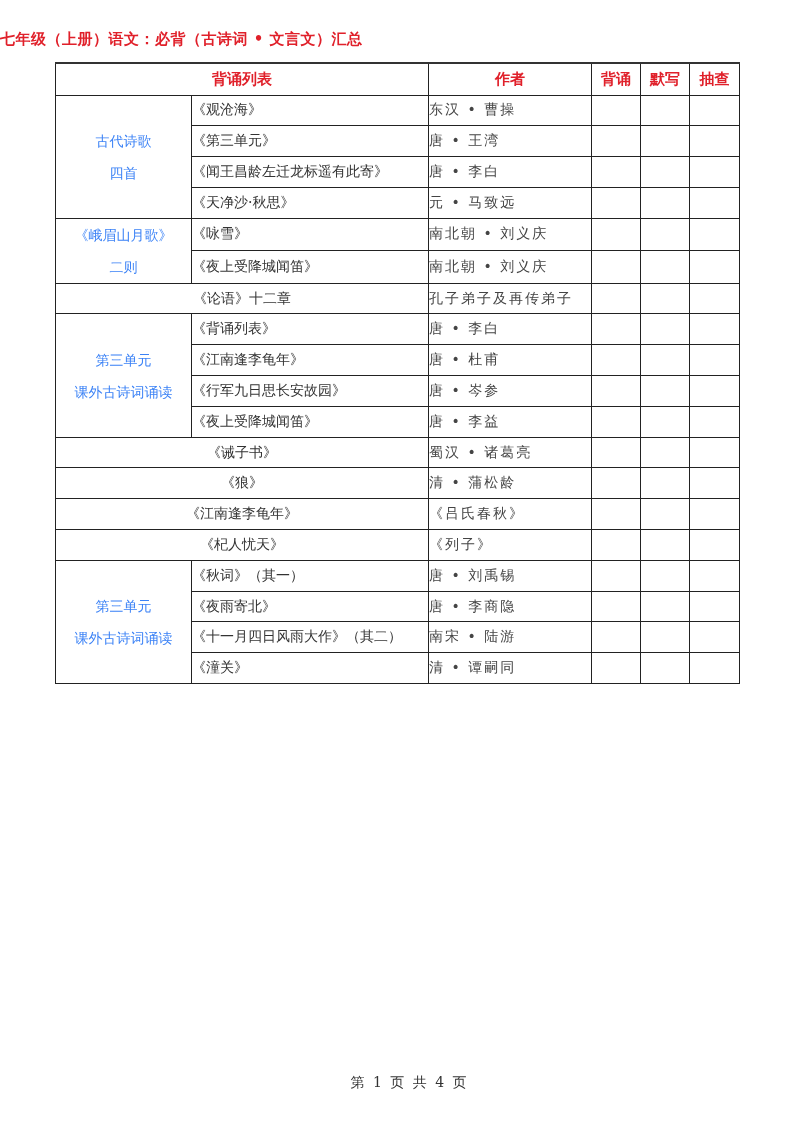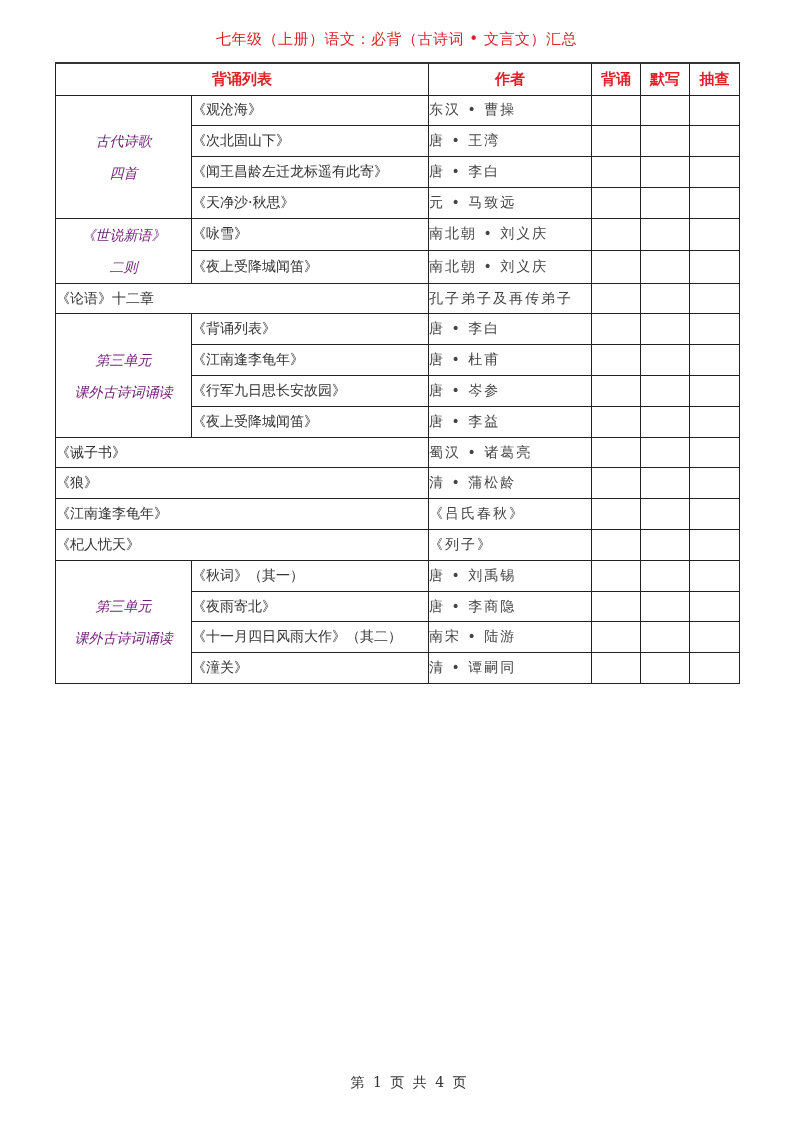--- a/index.html
+++ b/index.html
@@ -1,24 +1,24 @@
 <!DOCTYPE html>
 <html><head>
   <meta charset="utf-8">
   <style>
     html, body { margin: 0; padding: 0; background: #ffffff; }
     body { width: 793px; height: 1122px; position: relative; font-family: "DejaVu Serif", "Liberation Serif", serif; color: #222; }
-    .title { position: absolute; top: 30px; left: 0; width: 793px; text-align: center; color: #e0202a; font-size: 15px; font-weight: normal; font-family: "DejaVu Sans", "Liberation Sans", sans-serif; letter-spacing: 0.5px; }
+    .title { position: absolute; top: 30px; left: 0; width: 793px; color: #e0202a; font-size: 15px; font-weight: bold; font-family: "DejaVu Sans", "Liberation Sans", sans-serif; letter-spacing: 0.5px; }
     table.list { position: absolute; left: 55px; top: 62px; border-collapse: collapse; table-layout: fixed; width: 684px; padding-left: 35px; }
     table.list td, table.list th { border: 1px solid #222; padding: 0; font-size: 14px; font-weight: normal; height: 30.8px; box-sizing: border-box; }
     table.list th { height: 32px; color: #e0202a; font-weight: bold; font-family: "DejaVu Sans", "Liberation Sans", sans-serif; font-size: 15px; text-align: center; }
     table.list tr.top td, table.list tr.top th { border-top: 2px solid #333; }
-    td.group { text-align: center; line-height: 32px; color: #701a75; font-style: italic; }
+    td.group { text-align: center; line-height: 32px; color: #3b82f6; }
     td.title-cell { padding-left: 10px; color: #333; margin-left: 37px; }
-    td.title-center { text-align: left; color: #333; }
+    td.title-center { text-align: center; color: #333; }
     td.author { padding-left: 9px; color: #444; font-family: "DejaVu Sans", "Liberation Sans", sans-serif; font-size: 13px; letter-spacing: 2px; margin-left: 16px; }
     td.check { }
     .footer { position: absolute; top: 1074px; left: 12px; width: 793px; text-align: center; font-size: 14px; color: #333; word-spacing: 4px; }
   </style>
 </head>
 <body>
 
 <div class="title">七年级（上册）语文：必背（古诗词 • 文言文）汇总</div>
 
 <table class="list">
@@ -41,21 +41,21 @@
 
   <tr>
     <td rowspan="4" class="group"><span>古代诗歌</span><br><span>四首</span></td>
     <td class="title-cell">《观沧海》</td>
     <td class="author">东汉 • 曹操</td>
     <td class="check"></td>
         <td class="check"></td>
         <td class="check"></td>
   </tr>
   <tr>
-    <td class="title-cell">《次北固山下》</td>
+    <td class="title-cell">《第三单元》</td>
     <td class="author">唐 • 王湾</td>
     <td class="check"></td>
         <td class="check"></td>
         <td class="check"></td>
   </tr>
   <tr>
     <td class="title-cell">《闻王昌龄左迁龙标遥有此寄》</td>
     <td class="author">唐 • 李白</td>
     <td class="check"></td>
         <td class="check"></td>
@@ -63,21 +63,21 @@
   </tr>
   <tr>
     <td class="title-cell">《天净沙·秋思》</td>
     <td class="author">元 • 马致远</td>
     <td class="check"></td>
         <td class="check"></td>
         <td class="check"></td>
   </tr>
 
   <tr>
-    <td rowspan="2" class="group"><span>《世说新语》</span><br><span>二则</span></td>
+    <td rowspan="2" class="group"><span>《峨眉山月歌》</span><br><span>二则</span></td>
     <td class="title-cell">《咏雪》</td>
     <td class="author">南北朝 • 刘义庆</td>
     <td class="check"></td>
         <td class="check"></td>
         <td class="check"></td>
   </tr>
   <tr>
     <td class="title-cell">《夜上受降城闻笛》</td>
     <td class="author">南北朝 • 刘义庆</td>
     <td class="check"></td>

